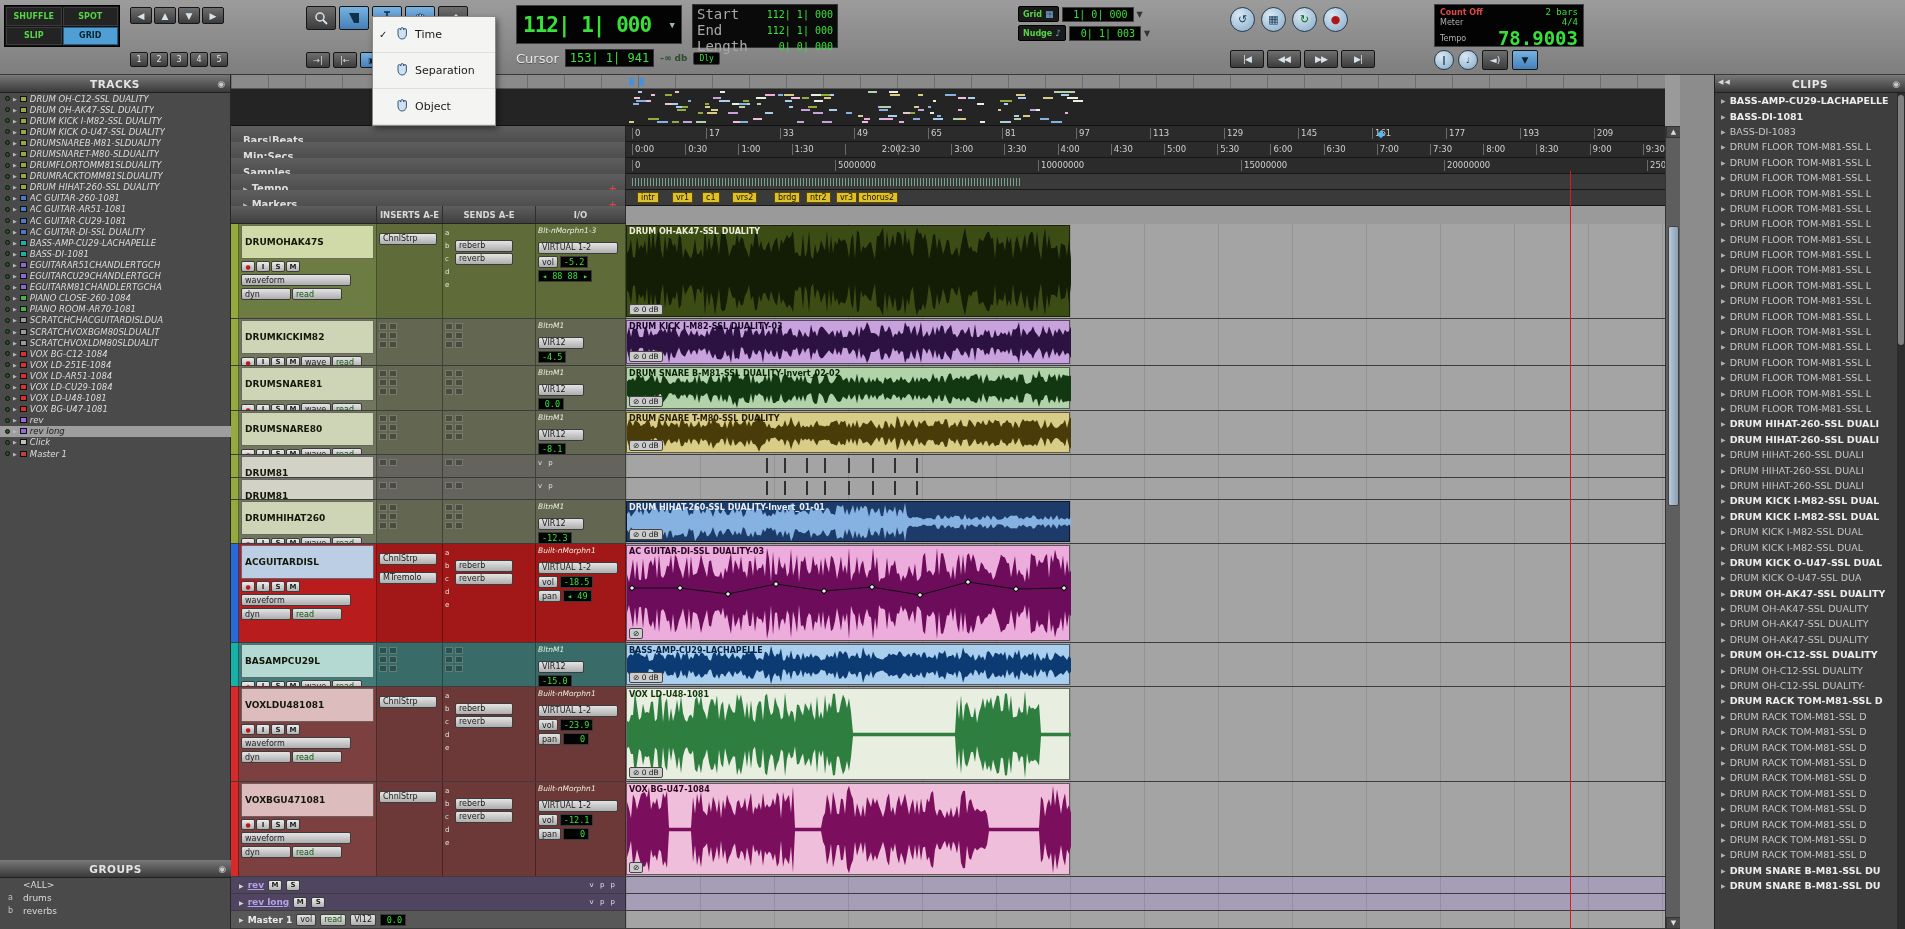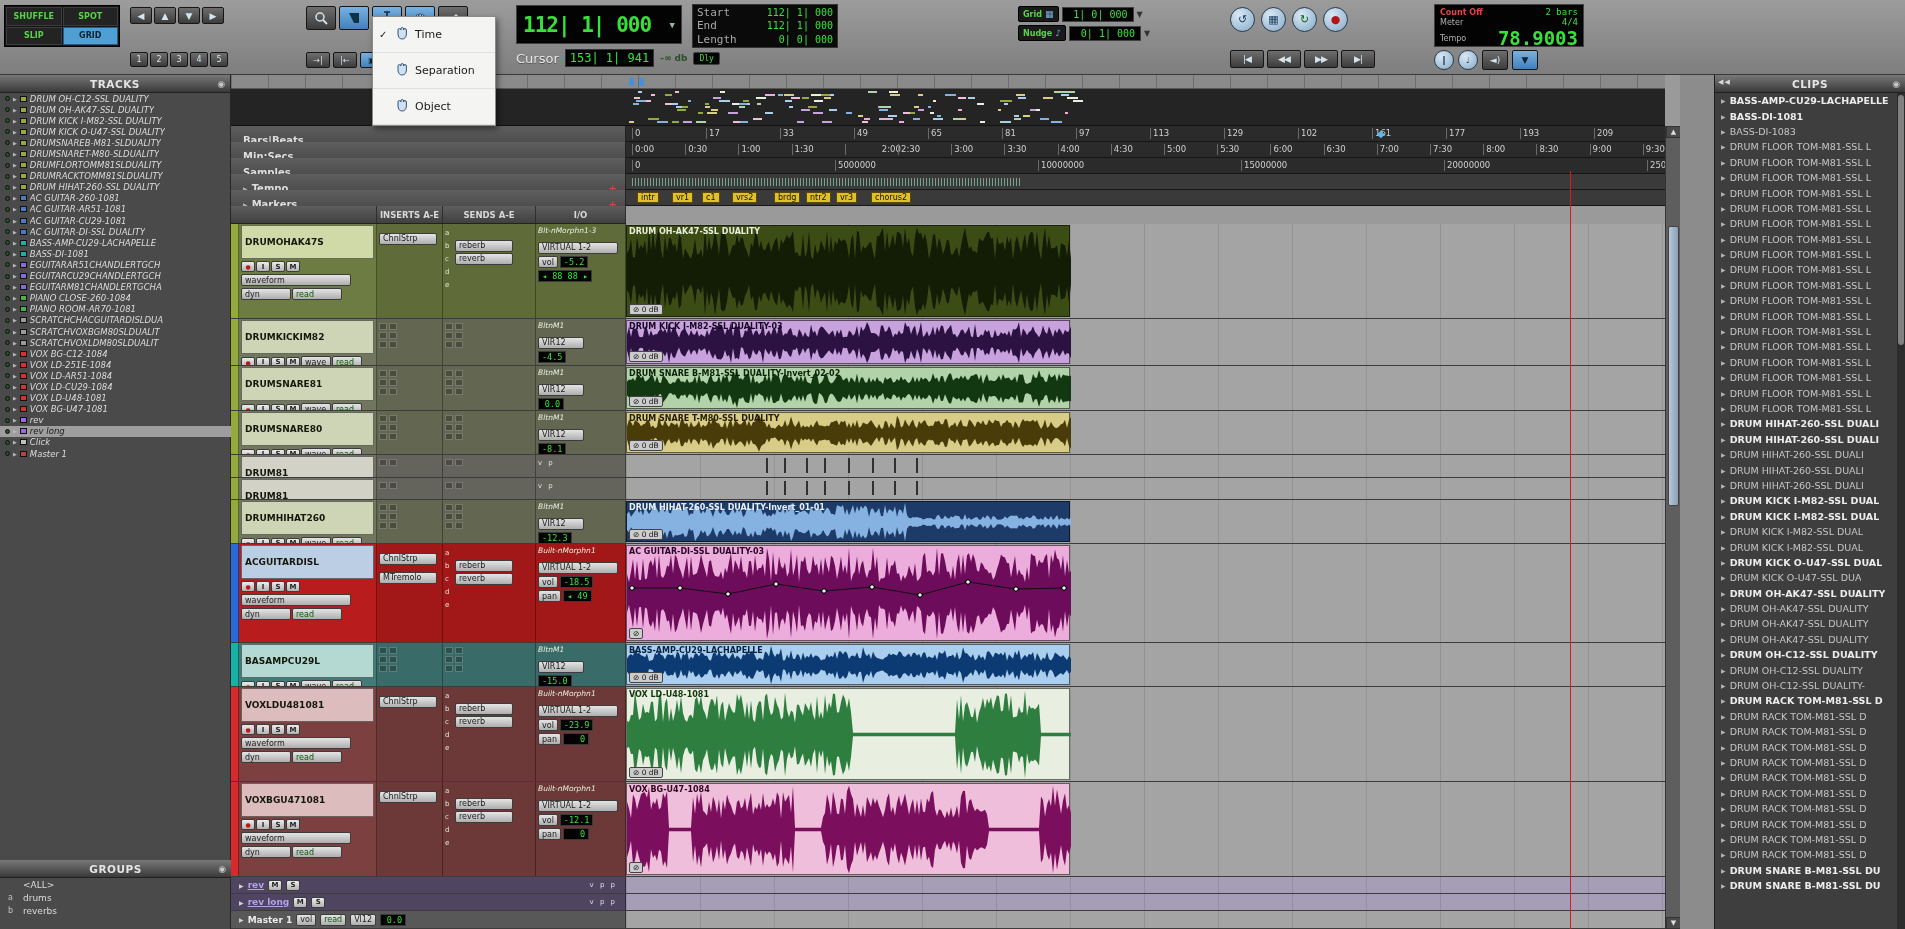--- a/index.html
+++ b/index.html
@@ -27,21 +27,21 @@
 .maincounter{position:absolute;left:516px;top:5px;width:166px;height:39px;display:flex;align-items:center;padding:0 6px}
 .maincounter .val{font-size:21px;font-weight:bold;letter-spacing:-1px}
 .maincounter .dd{margin-left:auto;color:#9ab89a;font-size:9px}
 .cursorrow{position:absolute;left:516px;top:49px;height:18px;display:flex;align-items:center;gap:6px}
 .cursorrow .lab{color:#e6e6e6;font-size:13px;text-shadow:0 1px 0 #555}
 .cursorrow .cval{color:#3ae03a;font-size:12px;background:#030303;padding:1px 4px;border:1px solid #333}
 .cursorrow .db{color:#2c4c2c;font-size:9px;font-weight:bold}
 .dlybox{background:#030303;border:1px solid #404040;color:#3ae03a;font-size:8px;padding:1px 5px;border-radius:2px}
 .selblock{position:absolute;left:692px;top:4px;width:146px;height:44px;background:#0a0a0a;border:1px solid #333;display:flex;flex-direction:column;justify-content:space-around;padding:1px 4px}
 .selrow{display:flex;justify-content:space-between;align-items:center}
-.selrow .lab{color:#a8a8a8;font-size:11px}
+.selrow .lab{color:#a8a8a8;font-size:14px}
 .selrow .val{color:#3ae03a;font-size:10px}
 .gridnudge{position:absolute;left:1018px;top:6px;width:170px;display:flex;flex-direction:column;gap:3px}
 .gnrow{display:flex;align-items:center;gap:3px}
 .gnlab{background:#1a1a1a;border:1px solid #000;color:#55d544;font-size:8px;font-weight:bold;padding:2px 4px;border-radius:2px;display:flex;gap:3px;align-items:center}
 .gnlab .ic{color:#7ab0e0;font-size:9px}
 .gnval{background:#030303;border:1px solid #404040;color:#3ae03a;font-size:10px;padding:1px 5px;min-width:72px;text-align:right}
 .gnrow .dd{color:#333;font-size:8px}
 .tcircles{position:absolute;left:1230px;top:7px;display:flex;gap:6px}
 .tcirc{width:25px;height:25px;border-radius:50%;background:radial-gradient(circle at 35% 30%,#d8e8f4,#86aac8);border:1px solid #2a3a48;display:flex;align-items:center;justify-content:center;font-size:11px;color:#1a3a5a}
 .tcirc.green{color:#0a6a1a}.tcirc.red{color:#b01818}
@@ -236,21 +236,21 @@
             <span class="ic">▦</span>
           </span>
         <span class="gnval mono">1| 0| 000</span>
         <span class="dd">▼</span>
       </div>
       <div class="gnrow">
         <span class="gnlab">
             <span>Nudge</span>
             <span class="ic">♪</span>
           </span>
-        <span class="gnval mono">0| 1| 000</span>
+        <span class="gnval mono">0| 1| 003</span>
         <span class="dd">▼</span>
       </div>
     </div>
 
     <div class="tcircles">
       <span class="tcirc">↺</span>
       <span class="tcirc">▦</span>
       <span class="tcirc green">↻</span>
       <span class="tcirc red">●</span>
     </div>
@@ -669,21 +669,21 @@
       <div class="rline" id="bars-line">
           <span class="rtick" style="left: 6px;">0</span>
           <span class="rtick" style="left: 80px;">17</span>
           <span class="rtick" style="left: 154px;">33</span>
           <span class="rtick" style="left: 228px;">49</span>
           <span class="rtick" style="left: 302px;">65</span>
           <span class="rtick" style="left: 376px;">81</span>
           <span class="rtick" style="left: 450px;">97</span>
           <span class="rtick" style="left: 524px;">113</span>
           <span class="rtick" style="left: 598px;">129</span>
-          <span class="rtick" style="left: 672px;">102</span>
+          <span class="rtick" style="left: 672px;">145</span>
           <span class="rtick" style="left: 746px;">161</span>
           <span class="rtick" style="left: 820px;">177</span>
           <span class="rtick" style="left: 894px;">193</span>
           <span class="rtick" style="left: 968px;">209</span>
         </div>
     </div>
     <div class="rulerrow" style="top:67px">
       <div class="rlabel">
           <span class="txt">Min:Secs</span>
         </div>
@@ -740,21 +740,21 @@
           <span class="rplus">+</span>
         </div>
       <div class="rline alt" id="markers-line">
           <span class="mchip" style="left: 11px;">intr</span>
           <span class="mchip" style="left: 46px;">vr1</span>
           <span class="mchip" style="left: 76px;">c1</span>
           <span class="mchip" style="left: 106px;">vrs2</span>
           <span class="mchip" style="left: 148px;">brdg</span>
           <span class="mchip" style="left: 180px;">ntr2</span>
           <span class="mchip" style="left: 210px;">vr3</span>
-          <span class="mchip" style="left: 245px;">chorus2</span>
+          <span class="mchip" style="left: 232px;">chorus2</span>
         </div>
     </div>
 
     <div class="colheader">
       <div class="c" style="width:146px"></div>
       <div class="c" style="width:66px">INSERTS A-E</div>
       <div class="c" style="width:93px">SENDS A-E</div>
       <div class="c" style="width:90px">I/O</div>
     </div>
 

